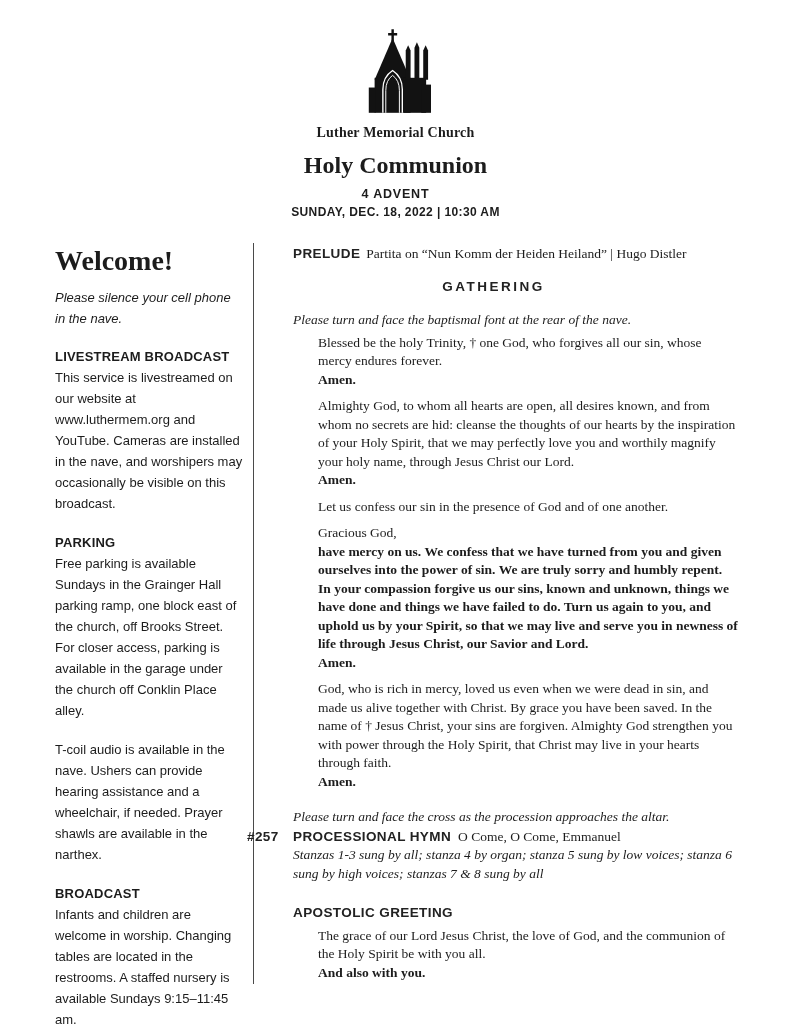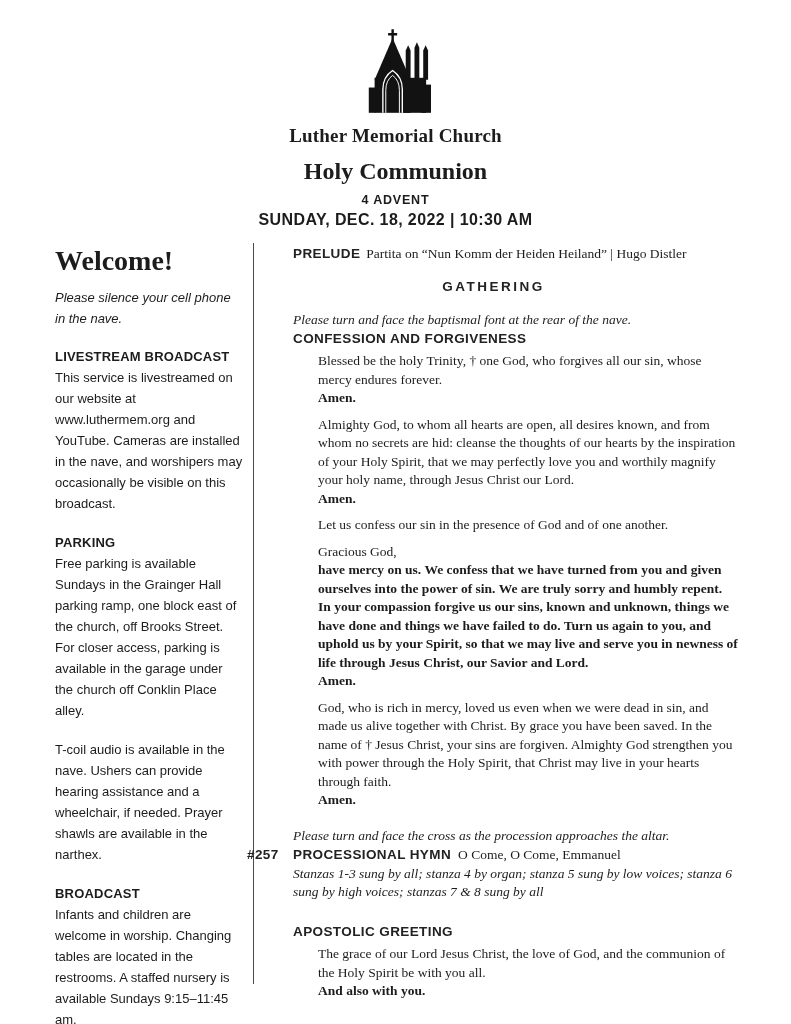--- a/index.html
+++ b/index.html
@@ -6,33 +6,33 @@
   html,body { background:#e9e9e9; }
   .page {
     position:relative; width:791px; height:1024px; margin:0 auto;
     background:#ffffff; color:#1c1c1c; overflow:hidden;
   }
 
   
   .header { position:absolute; top:0; left:0; width:100%; text-align:center; }
   .logo { display:inline-block; margin-top:28px; }
   .church-name {
-    font-family:"Liberation Serif",serif; font-weight:bold; font-size:19px;
+    font-family:"Liberation Serif",serif; font-weight:bold; font-size:14px;
     letter-spacing:.2px; margin-top:7px;
   }
   .service-title {
     font-family:"Liberation Serif",serif; font-weight:bold; font-size:24px;
     margin-top:11px;
   }
   .service-day {
     font-family:"Liberation Sans",sans-serif; font-weight:bold; font-size:12.5px;
     letter-spacing:.8px; margin-top:8px;
   }
   .service-datetime {
-    font-family:"Liberation Sans",sans-serif; font-weight:bold; font-size:16px;
+    font-family:"Liberation Sans",sans-serif; font-weight:bold; font-size:12px;
     letter-spacing:.4px; margin-top:4px;
   }
 
   
   .sidebar {
     position:absolute; left:55px; top:246px; width:188px;
     font-family:"Liberation Sans",sans-serif; font-size:13px; line-height:21px;
   }
   .sidebar .welcome {
     font-family:"Liberation Serif",serif; font-weight:bold; font-size:28px;
@@ -145,21 +145,20 @@
   <main class="main">
 
     <p class="prelude-line">
       <span class="h">PRELUDE</span><span>Partita on “Nun Komm der Heiden Heiland” | Hugo Distler</span>
     </p>
 
     <h2 class="gathering">GATHERING</h2>
 
     <p class="rubric">Please turn and face the baptismal font at the rear of the nave.</p>
 
-    <div class="h">CONFESSION AND FORGIVENESS</div>
 
     <p class="indent first">
       <span>Blessed be the holy Trinity, † one God, who forgives all our sin, whose mercy endures forever.</span>
       <span class="response">Amen.</span>
     </p>
 
     <p class="indent">
       <span>Almighty God, to whom all hearts are open, all desires known, and from whom no secrets are hid: cleanse the thoughts of our hearts by the inspiration of your Holy Spirit, that we may perfectly love you and worthily magnify your holy name, through Jesus Christ our Lord.</span>
       <span class="response">Amen.</span>
     </p>

